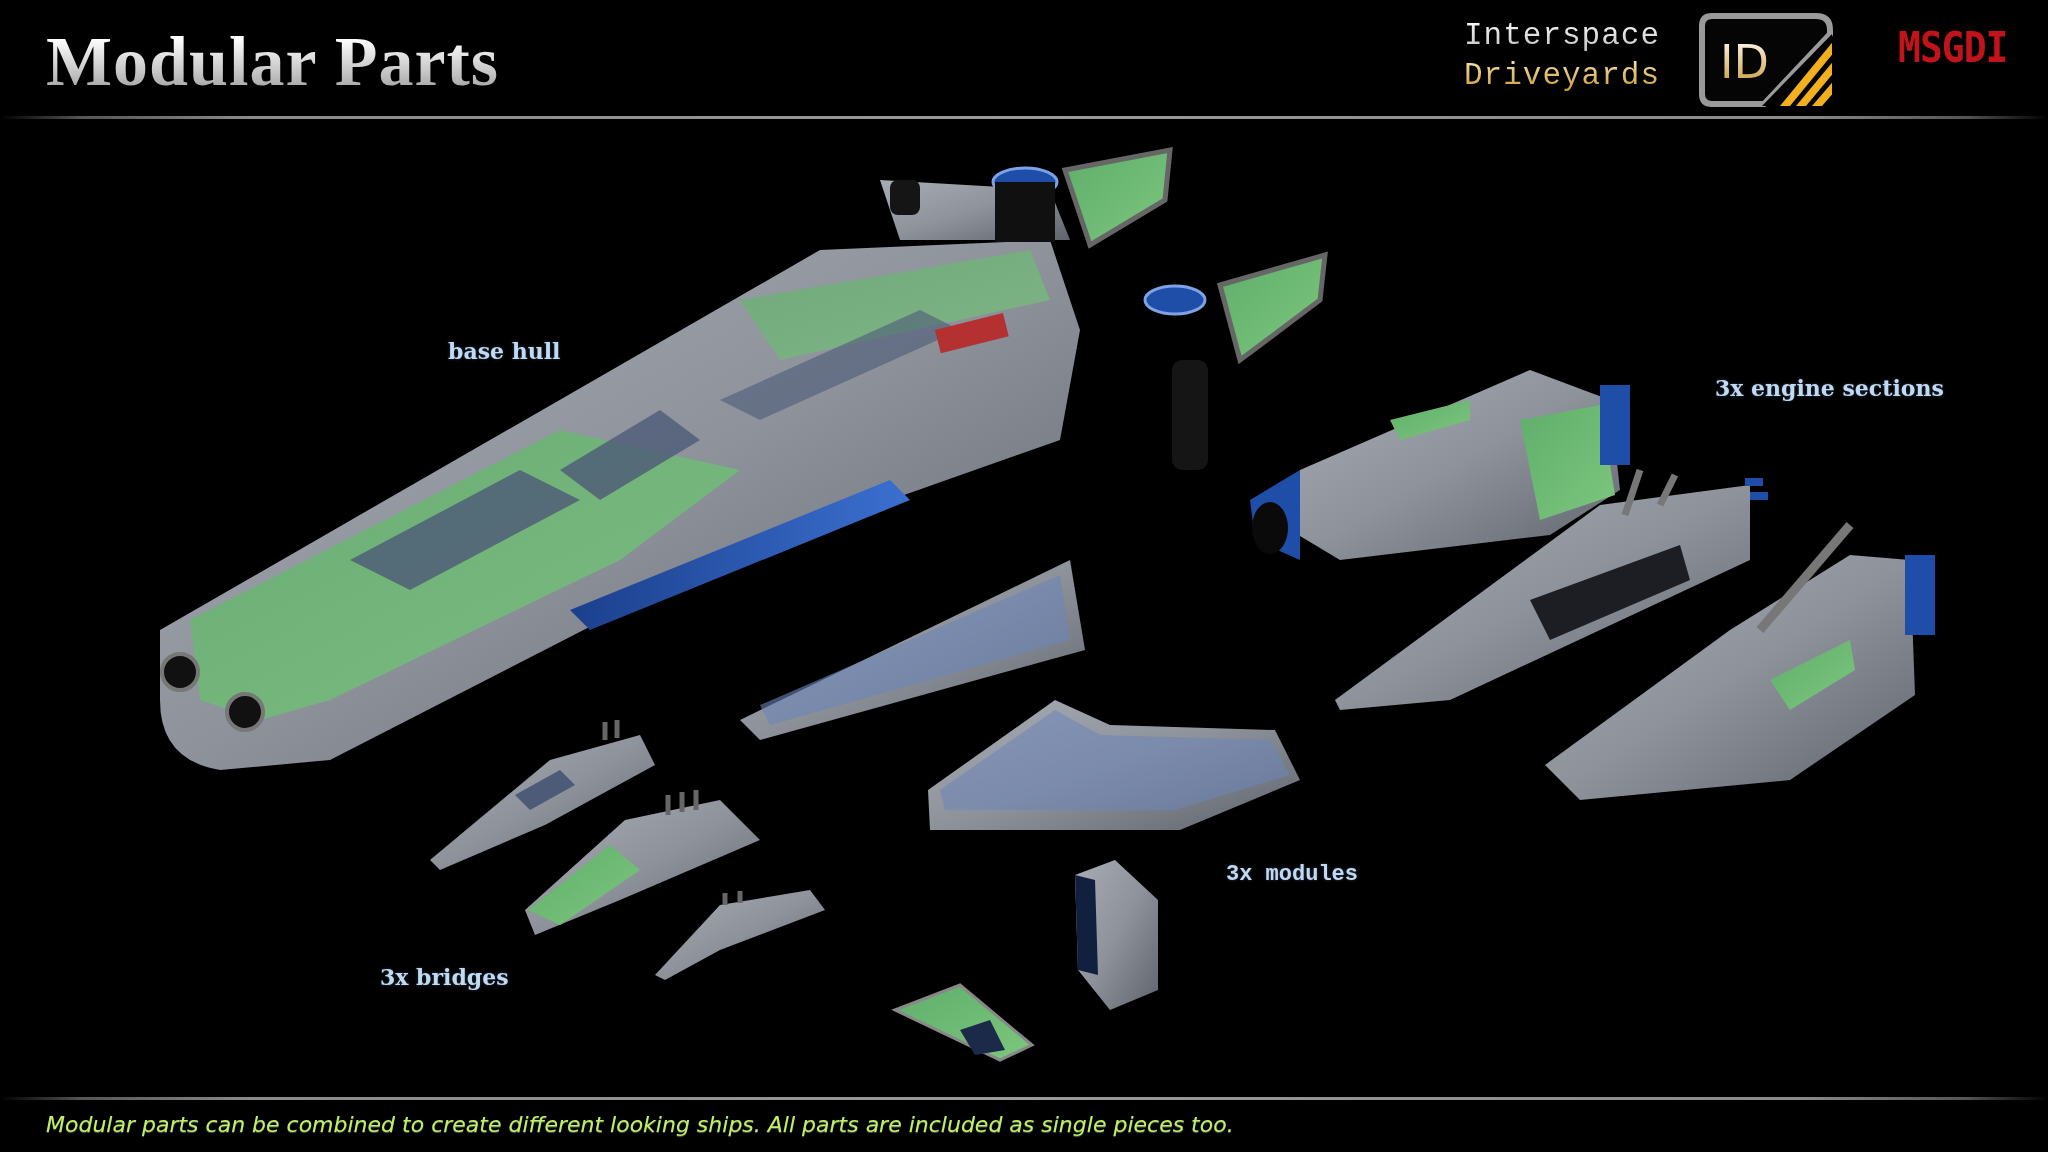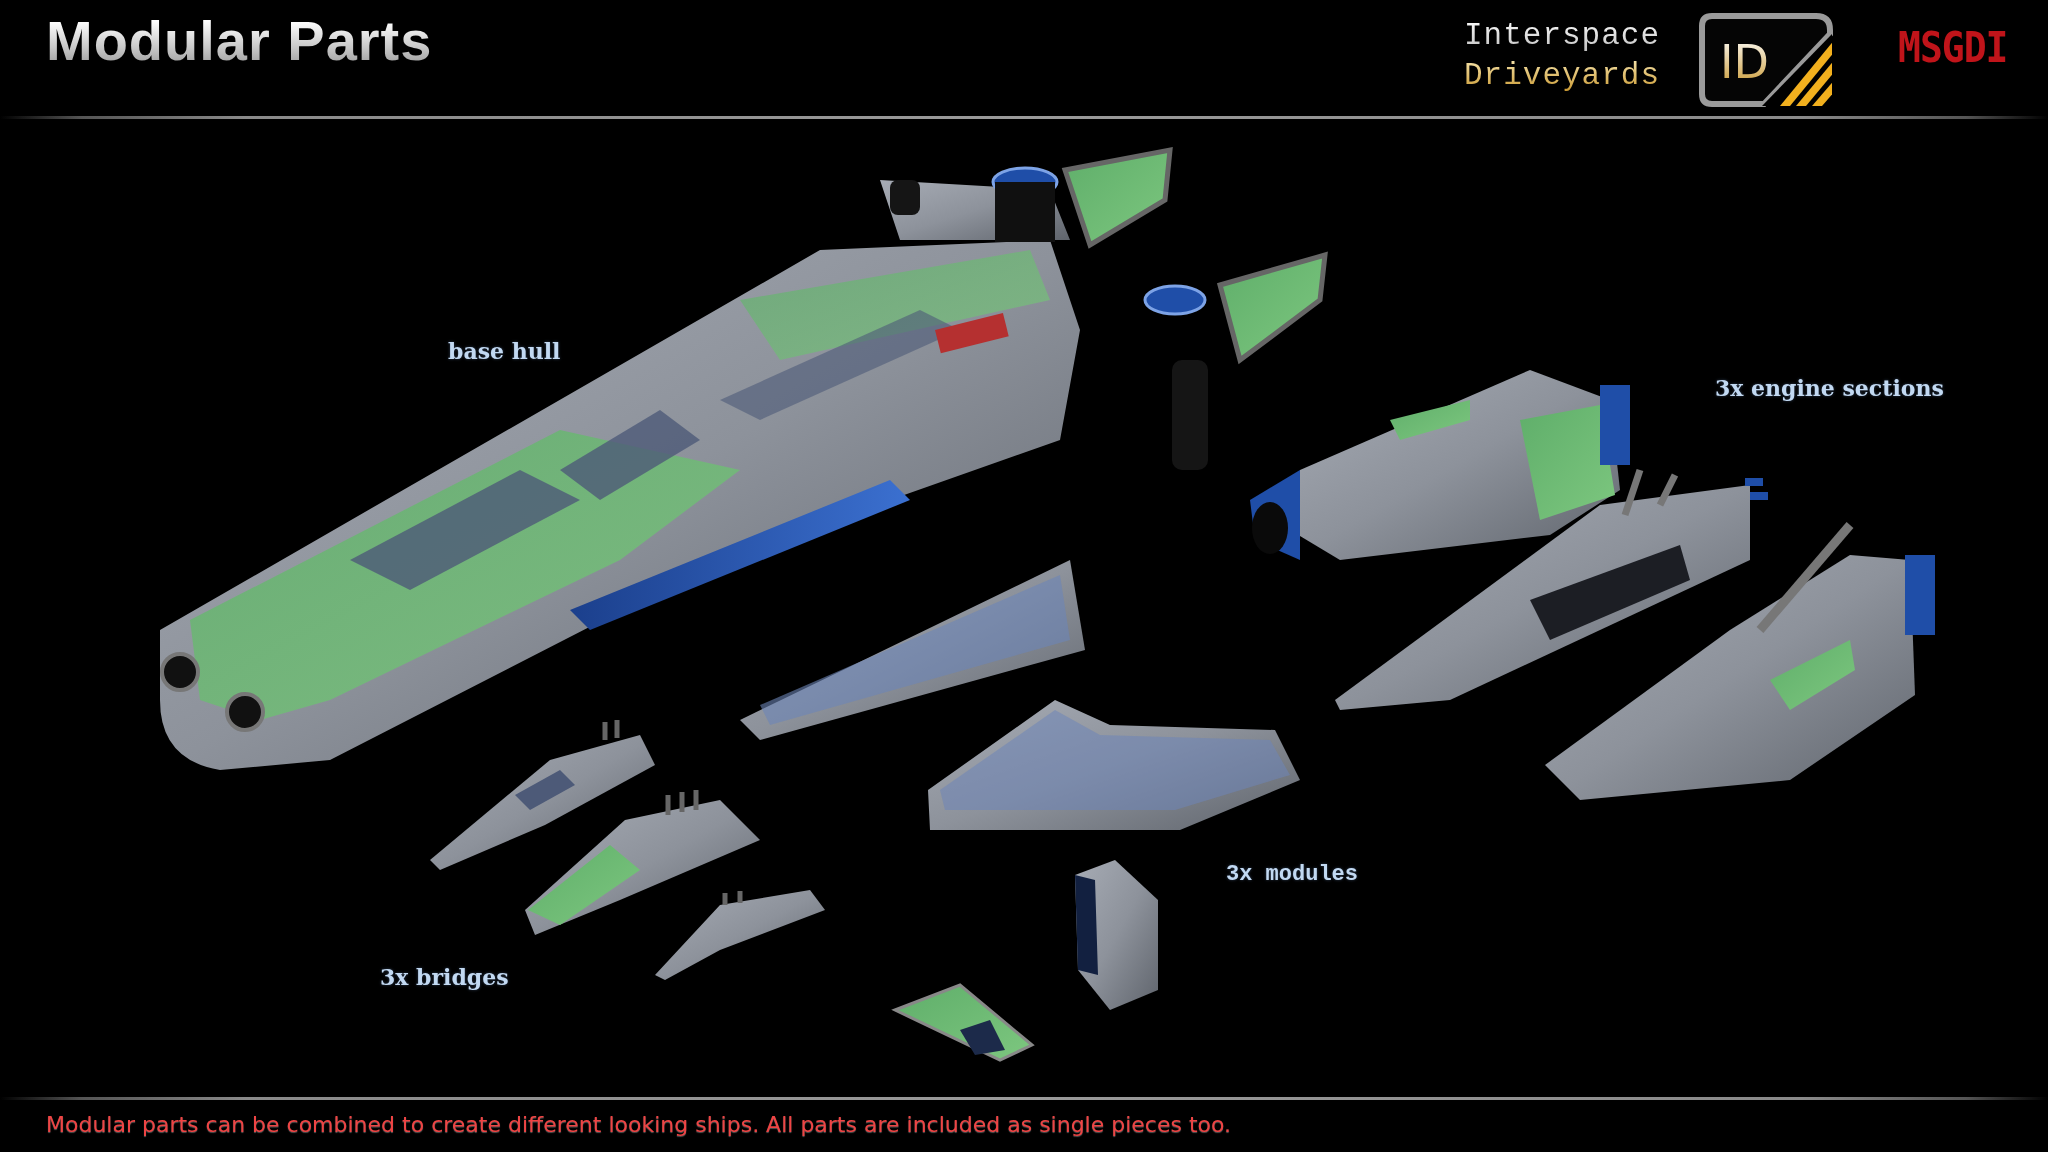--- a/index.html
+++ b/index.html
@@ -1,33 +1,33 @@
 <!DOCTYPE html>
 <html><head>
 <meta charset="utf-8">
 <style>
   html, body { margin:0; padding:0; background:#000; }
   body { width:2048px; height:1152px; position:relative; overflow:hidden; font-family:"DejaVu Sans", sans-serif; }
   .title {
-    position:absolute; left:46px; top:8px; font-size:56px; font-weight:bold; letter-spacing:1px;
-    font-family:Liberation Sans, sans-serif;
+    position:absolute; left:46px; top:22px; font-size:70px; font-weight:bold; letter-spacing:1px;
+    font-family:Liberation Serif, serif;
     background:linear-gradient(#ffffff 20%, #c9c9c9 60%, #8d8d8d 100%);
     -webkit-background-clip:text; background-clip:text; color:transparent;
   }
   .hline {
     position:absolute; left:0; width:2048px; height:3px;
     background:linear-gradient(90deg, rgba(0,0,0,0) 0%, #555 4%, #8a8a8a 12%, #9a9a9a 50%, #8a8a8a 88%, #555 96%, rgba(0,0,0,0) 100%);
   }
   .brand-text { position:absolute; font-family:Liberation Mono, monospace; font-size:31px; letter-spacing:1px; font-weight:normal; }
   .brand-top { left:1464px; top:18px; background:linear-gradient(#fff,#bdbdbd); -webkit-background-clip:text; background-clip:text; color:transparent; }
   .brand-bot { left:1464px; top:58px; background:linear-gradient(#f7e6b0,#c8962c); -webkit-background-clip:text; background-clip:text; color:transparent; }
   .id-logo { position:absolute; left:1698px; top:12px; width:136px; height:96px; }
   .msgdi { position:absolute; left:1898px; top:26px; font-family:"DejaVu Sans Mono", monospace; font-weight:bold; font-size:38px; color:#c0141a; letter-spacing:-1px; transform:scaleY(1.1); }
   .label { position:absolute; color:#c2d9f2; font-family:"DejaVu Serif", serif; font-weight:bold; font-size:22px; text-shadow:0 0 3px rgba(120,160,220,0.4); }
-  .footer { position:absolute; left:46px; top:1112px; color:#ef4444; font-size:22px; font-family:"DejaVu Sans", sans-serif; text-shadow:0 1px 1px #555; }
+  .footer { position:absolute; left:46px; top:1112px; color:#bef264; font-size:22px; font-family:"DejaVu Sans", sans-serif; text-shadow:0 1px 1px #555;font-style:italic; }
   svg.scene { position:absolute; left:0; top:0; }
 </style>
 </head>
 <body>
 
 <div class="title">Modular Parts</div>
 
 <div class="brand-text brand-top">Interspace</div>
 <div class="brand-text brand-bot">Driveyards</div>
 

